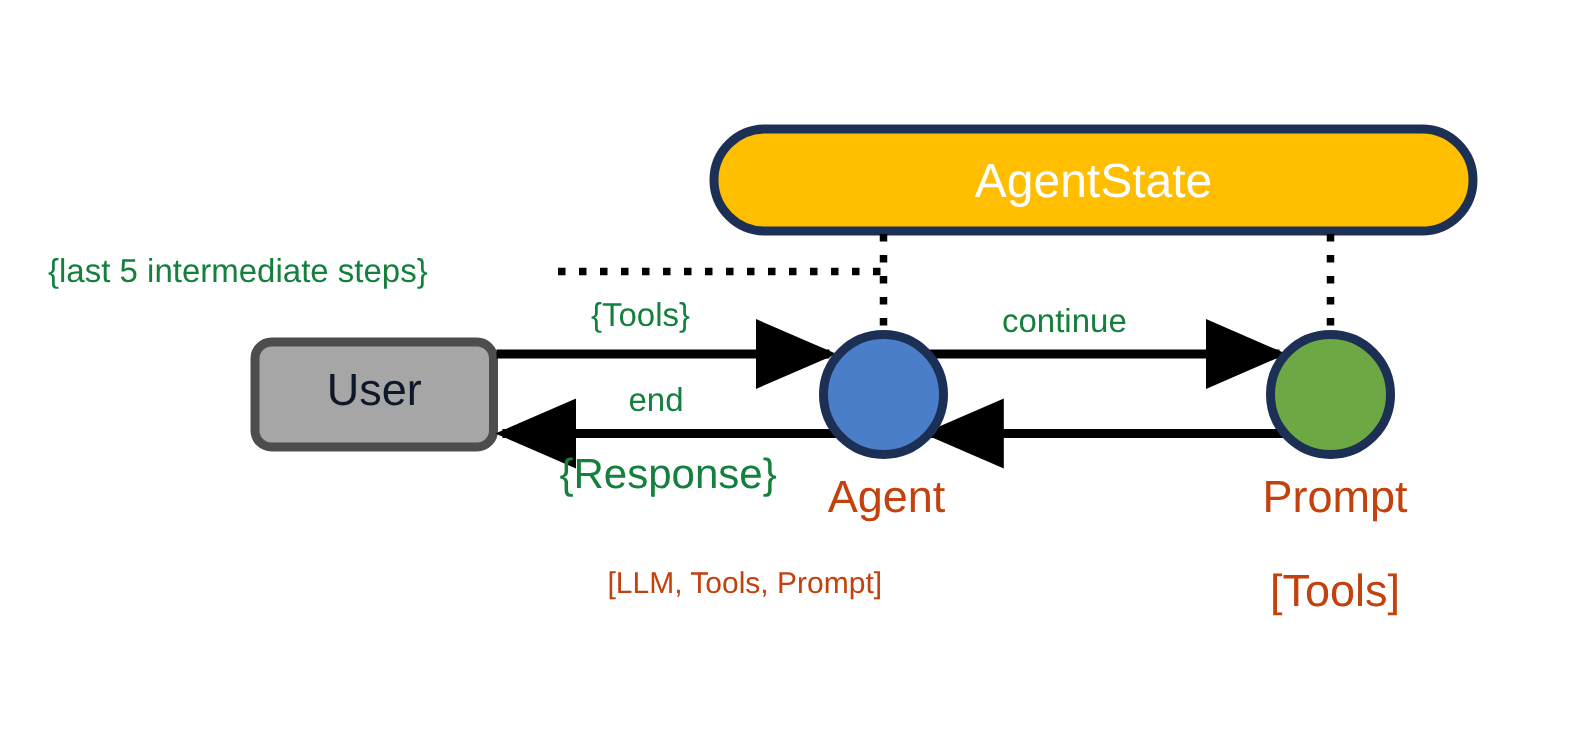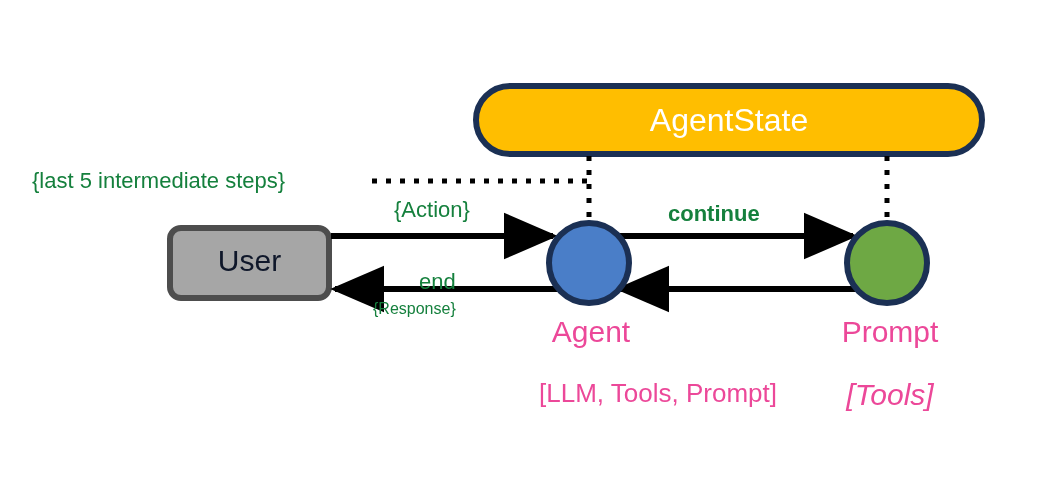--- a/index.html
+++ b/index.html
@@ -47,51 +47,50 @@
     top: 245px;
     width: 163px;
     text-align: center;
     color: #0f172a;
     font-size: 30px;
     line-height: 32px;
   }
   .caption {
     position: absolute;
     font-family: "Liberation Sans", sans-serif;
-    color: #ec4899;
+    color: #c2410c;
     white-space: nowrap;
   }
   .caption-agent {
     left: 540px;
     top: 315px;
     width: 102px;
     text-align: center;
     font-size: 30px;
   }
   .caption-agent-sub {
     left: 405px;
     top: 378px;
     width: 372px;
-    text-align: right;
-    font-size: 26px;
+    text-align: left;
+    font-size: 20px;
   }
   .caption-action {
     left: 838px;
     top: 315px;
     width: 104px;
     text-align: center;
     font-size: 30px;
   }
   .caption-action-sub {
     left: 832px;
     top: 378px;
     width: 116px;
     text-align: center;
     font-size: 30px;
-    font-style: italic;
   }
   .edge-label {
     position: absolute;
     font-family: "Liberation Sans", sans-serif;
     color: #15803d;
     white-space: nowrap;
   }
   .label-steps {
     left: 32px;
     top: 168px;
@@ -99,32 +98,30 @@
   }
   .label-query {
     left: 394px;
     top: 197px;
     font-size: 22px;
   }
   .label-end {
     left: 419px;
     top: 254px;
     font-size: 22px;
-    margin-top: 15px;
   }
   .label-response {
     left: 373px;
     top: 300px;
-    font-size: 16px;
+    font-size: 28px;
   }
   .label-continue {
     left: 668px;
     top: 201px;
     font-size: 22px;
-    font-weight: bold;
   }
 </style>
 </head>
 <body>
 
 <div id="diagram-root">
 
   <svg id="diagram-svg" viewBox="0 0 1058 500">
     <defs>
       <marker id="arrowhead" markerWidth="9" markerHeight="9" refX="8.2" refY="4.5" orient="auto" markerUnits="strokeWidth">
@@ -154,21 +151,21 @@
 
     <circle cx="887" cy="263" r="40" fill="#6EA844" stroke="#1B3054" stroke-width="6"></circle>
   </svg>
 
   <div class="node-label agentstate-label">AgentState</div>
 
   <div class="node-label user-label">User</div>
 
   <div class="edge-label label-steps">{last 5 intermediate steps}</div>
 
-  <div class="edge-label label-query">{Action}</div>
+  <div class="edge-label label-query">{Tools}</div>
 
   <div class="edge-label label-end">end</div>
 
   <div class="edge-label label-response">{Response}</div>
 
   <div class="edge-label label-continue">continue</div>
 
   <div class="caption caption-agent">Agent</div>
 
   <div class="caption caption-agent-sub">[LLM, Tools, Prompt]</div>

